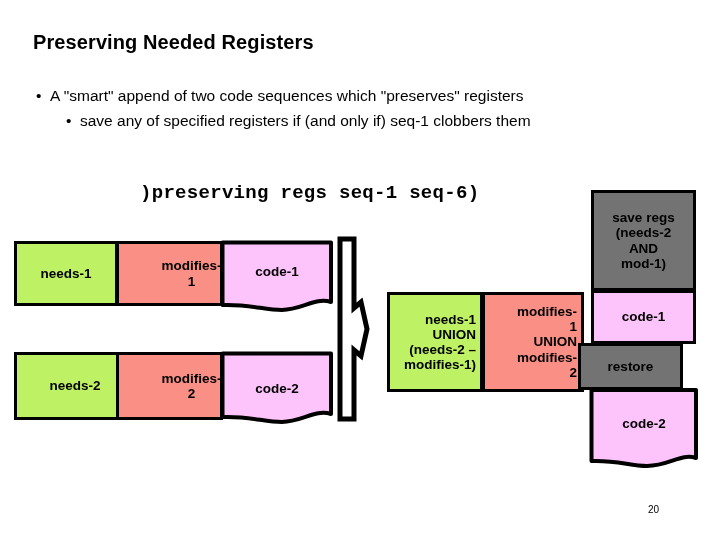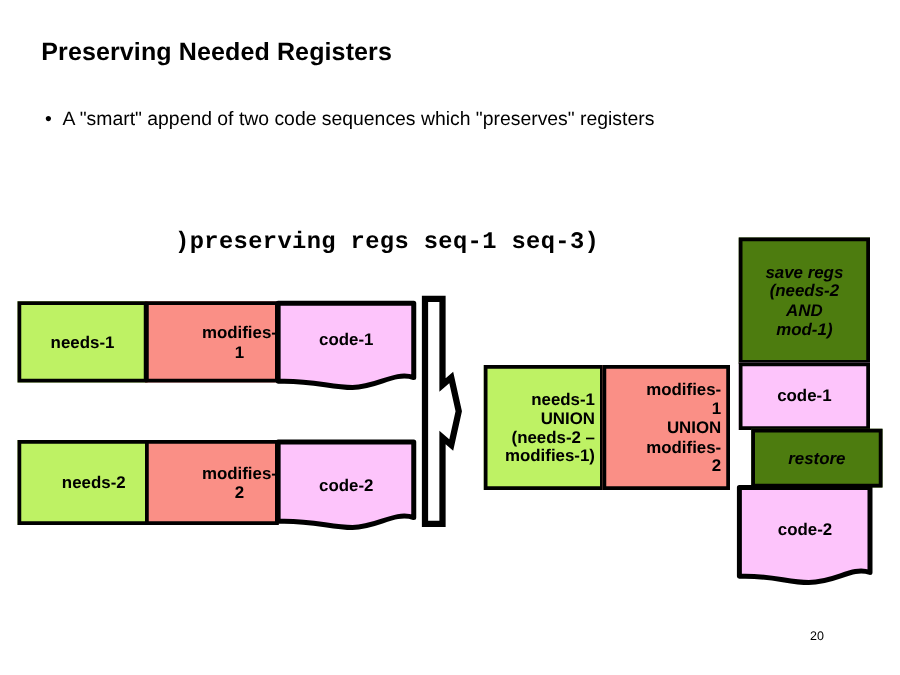--- a/index.html
+++ b/index.html
@@ -79,21 +79,21 @@
     justify-content: center;
     text-align: center;
     font-weight: bold;
     font-size: 13.5px;
     line-height: 1.12;
     color: #000000;
   }
   .box.blue { background: #bef264; }
   .box.red  { background: #fa8f86; padding-left: 44px; }
   .box.pink { background: #fdc4fb; }
-  .box.green{ background: #4d7c0f; font-style: italic; }
+  .box.green{ background: #737373; }
 
   .box .txt { padding: 0 3px; }
 
   
   .box.align-right { justify-content: flex-end; text-align: right; }
   .box.align-right .txt { padding-right: 4px; }
 
   
   .doc {
     position: absolute;
@@ -129,22 +129,25 @@
 </head>
 <body>
 
 <div class="slide">
 
   <div id="slide-title">Preserving Needed Registers</div>
 
   <div class="bullet-l1">
     <span class="bullet-dot">•</span><span>A "smart" append of two code sequences which "preserves" registers</span>
   </div>
-
-  <div id="code-line"><span>)preserving </span><span class="kw-regs">regs</span><span> seq-1 seq-3)</span></div>
+  <div class="bullet-l2">
+    <span class="bullet-dot">•</span><span>save any of specified registers if (and only if) seq-1 clobbers them</span>
+  </div>
+
+  <div id="code-line"><span>)preserving </span><span class="kw-regs">regs</span><span> seq-1 seq-6)</span></div>
 
   <div class="box blue" style="left:14px; top:241px; width:104px; height:65px;">
     <span class="txt">needs-1</span>
   </div>
 
   <div class="box red" style="left:116px; top:241px; width:107px; height:65px;">
     <span class="txt">modifies-1</span>
   </div>
 
   <div class="doc" style="left:220px; top:240px; width:114px; height:74px;">
@@ -184,21 +187,21 @@
   </div>
 
   <div class="box green" style="left:591px; top:190px; width:105px; height:101px;">
     <span class="txt">save regs<br>(needs-2<br>AND<br>mod-1)</span>
   </div>
 
   <div class="box pink" style="left:591px; top:290px; width:105px; height:54px;">
     <span class="txt">code-1</span>
   </div>
 
-  <div class="box green" style="left:601px; top:343px; width:105px; height:47px;">
+  <div class="box green" style="left:578px; top:343px; width:105px; height:47px;">
     <span class="txt">restore</span>
   </div>
 
   <div class="doc" style="left:589px; top:388px; width:110px; height:84px;">
     <svg width="110" height="84" viewBox="0 0 110 84">
       <path d="M2.5,2 L107,2 L107,70 C92,65 80,78 58,78 C41,78 28,72 2.5,73 Z" fill="#fdc4fb" stroke="#000000" stroke-width="4" stroke-linejoin="round"></path>
     </svg>
     <div class="doc-label" style="top:28px;">code-2</div>
   </div>
 

